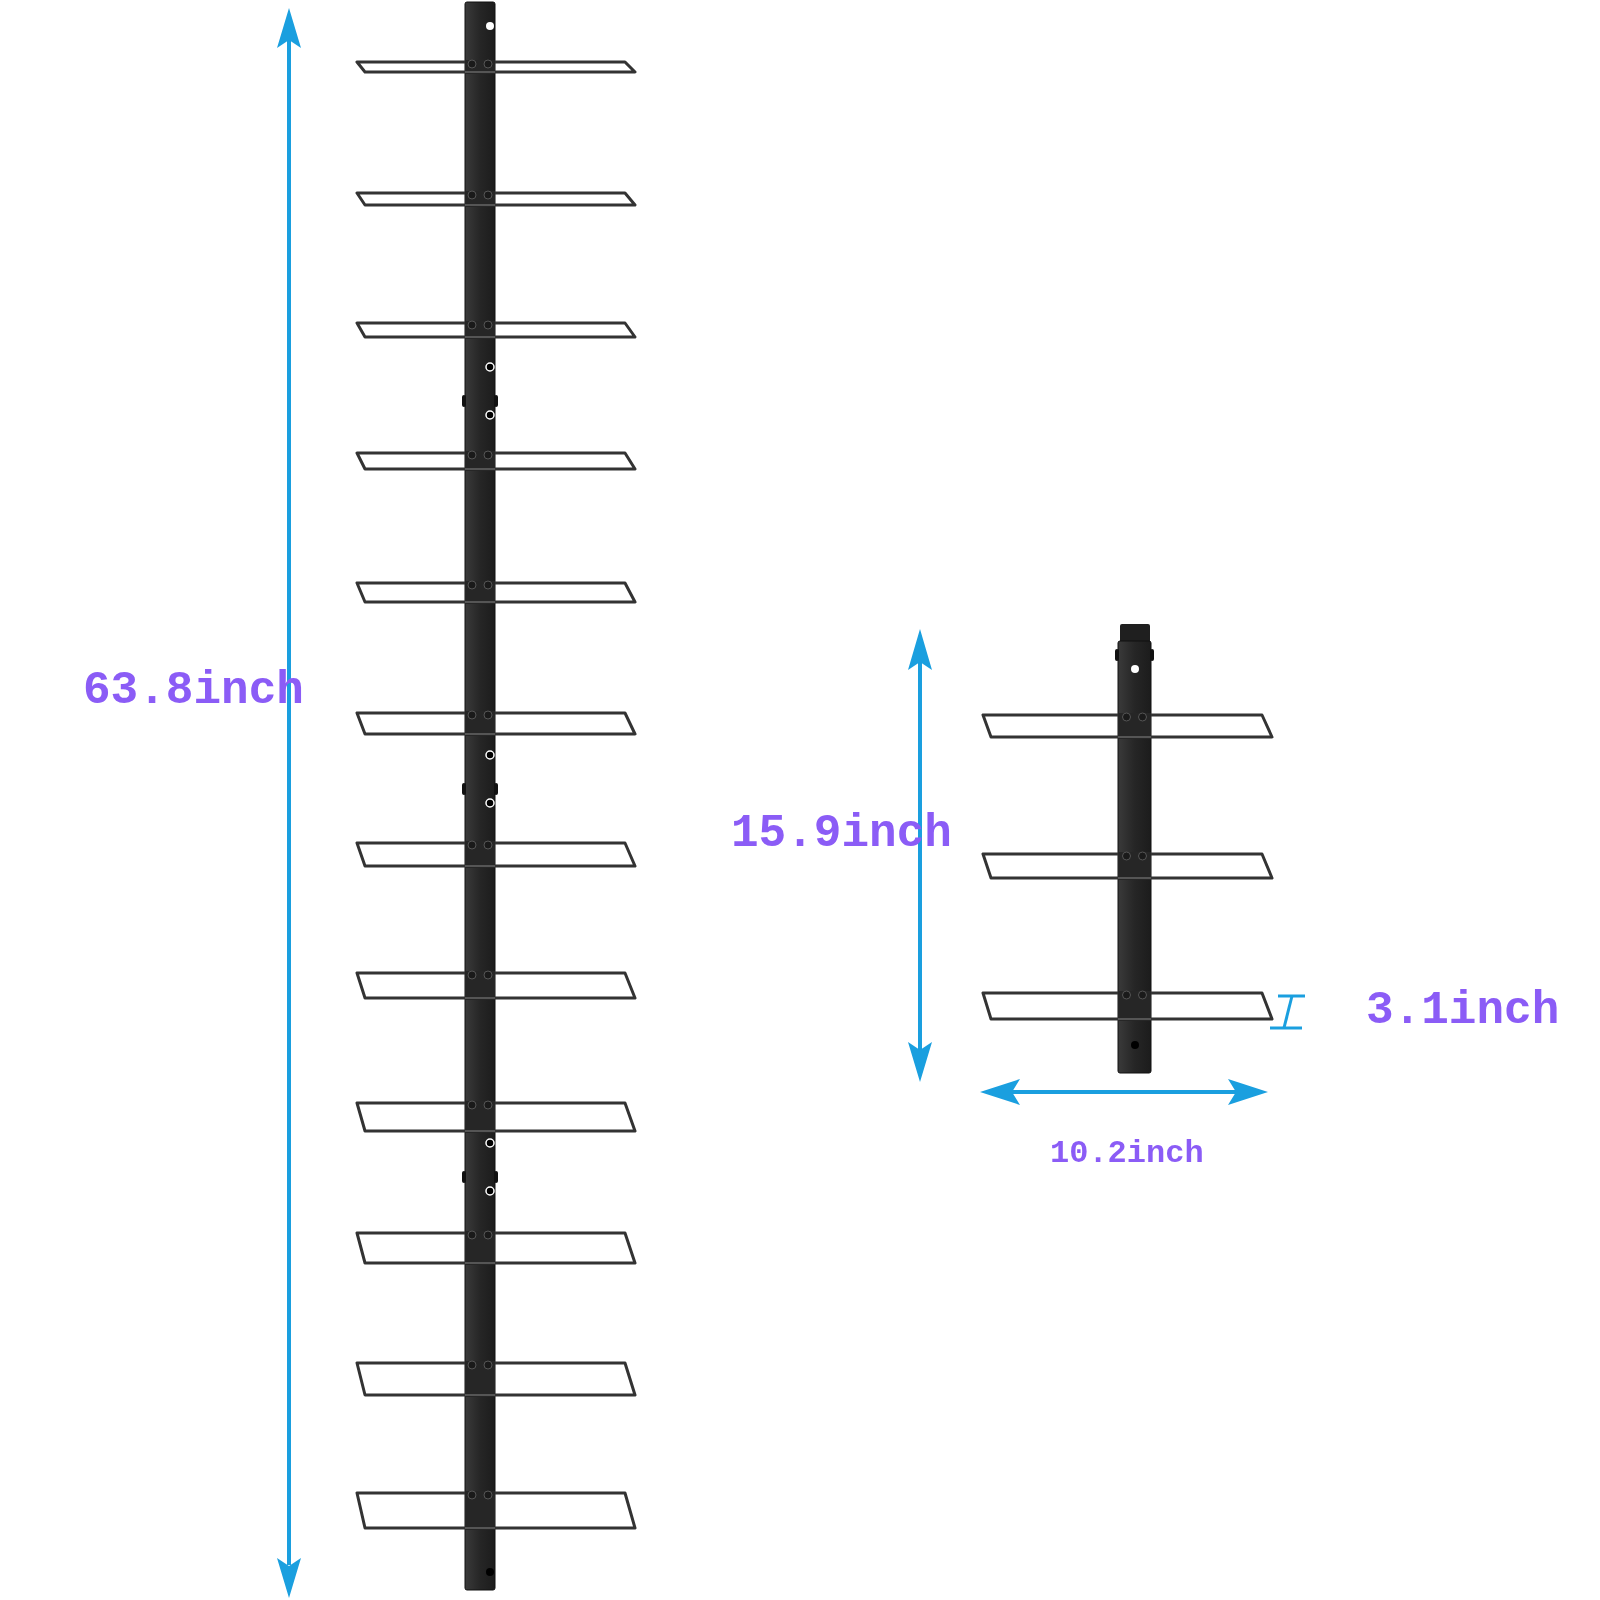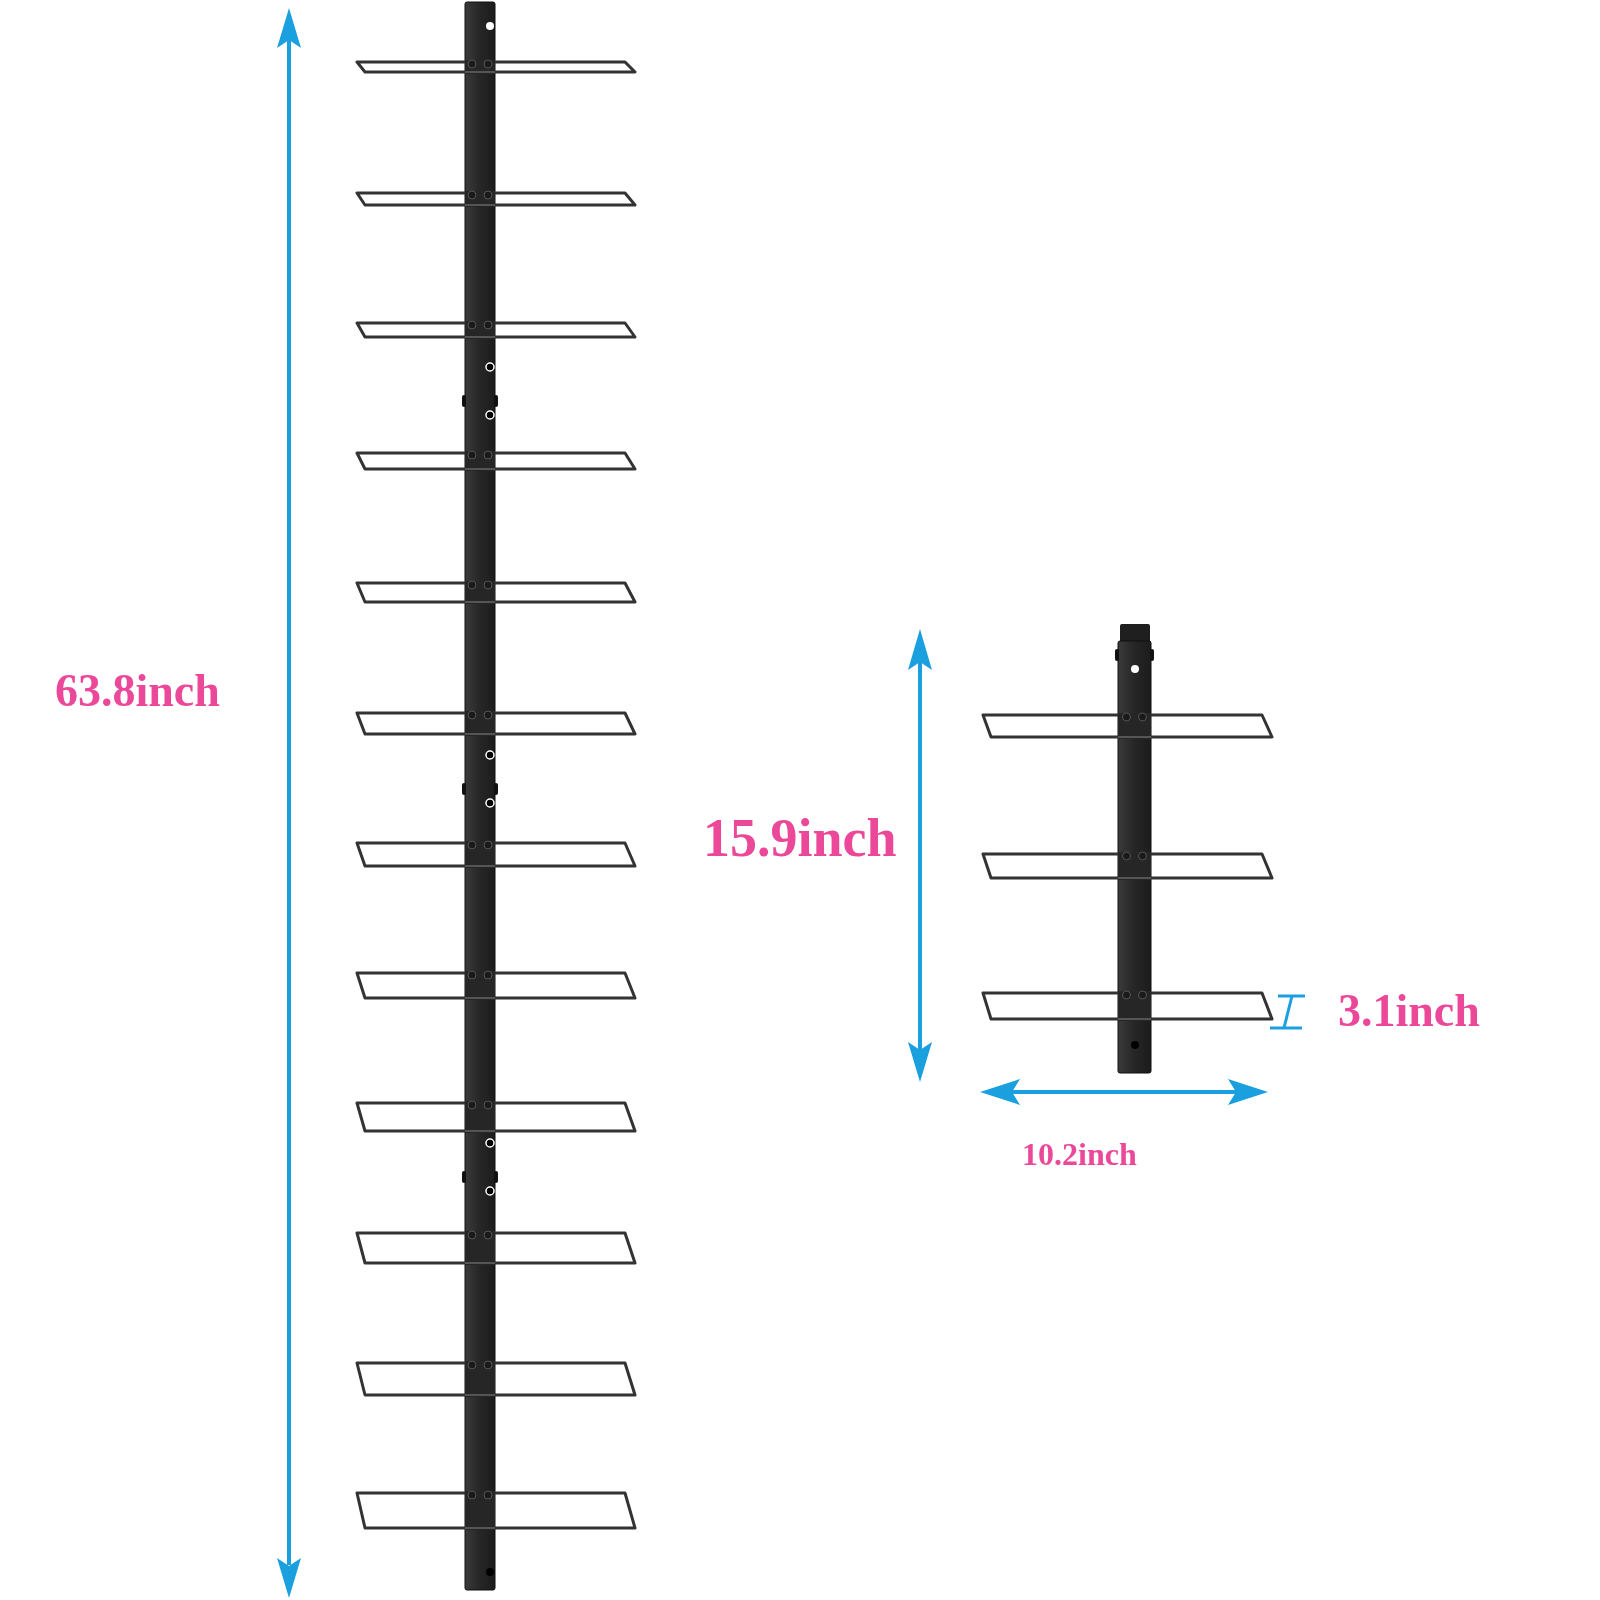--- a/index.html
+++ b/index.html
@@ -1,20 +1,20 @@
 <!DOCTYPE html>
 <html><head>
 <meta charset="utf-8">
 <style>
   html, body { margin: 0; padding: 0; background: #ffffff; }
   body { width: 1600px; height: 1600px; position: relative; overflow: hidden;
          font-family: "Liberation Sans", sans-serif; }
   #stage { position: absolute; left: 0; top: 0; width: 1600px; height: 1600px; }
-  .dim-label { position: absolute; font-family: Liberation Serif, serif;
-               font-weight: bold; color: #ec4899; white-space: nowrap; line-height: 1; }
+  .dim-label { position: absolute; font-family: Liberation Mono, monospace;
+               font-weight: bold; color: #8b5cf6; white-space: nowrap; line-height: 1; margin-left: 28px; }
 </style>
 </head>
 <body>
 
 <svg id="stage" width="1600" height="1600" viewBox="0 0 1600 1600" xmlns="http://www.w3.org/2000/svg">
   <defs>
     <linearGradient id="postGrad" x1="0" x2="1" y1="0" y2="0">
       <stop offset="0" stop-color="#3a3a3a"></stop>
       <stop offset="0.5" stop-color="#262626"></stop>
       <stop offset="1" stop-color="#1c1c1c"></stop>
@@ -185,15 +185,15 @@
   </g>
 
   <g>
     <line x1="1278" y1="996" x2="1305" y2="996" stroke="#1a9fdf" stroke-width="3"></line>
     <line x1="1270" y1="1028" x2="1302" y2="1028" stroke="#1a9fdf" stroke-width="3"></line>
     <line x1="1292" y1="996" x2="1284" y2="1028" stroke="#1a9fdf" stroke-width="3"></line>
   </g>
 </svg>
 
 <div class="dim-label" style="left:55px; top:668px; font-size:46px;">63.8inch</div>
-<div class="dim-label" style="left:703px; top:811px; font-size:54px;">15.9inch</div>
+<div class="dim-label" style="left:703px; top:811px; font-size:46px;">15.9inch</div>
 <div class="dim-label" style="left:1022px; top:1138px; font-size:32px;">10.2inch</div>
 <div class="dim-label" style="left:1338px; top:988px; font-size:46px;text-align:right;">3.1inch</div>
 
 </body></html>

